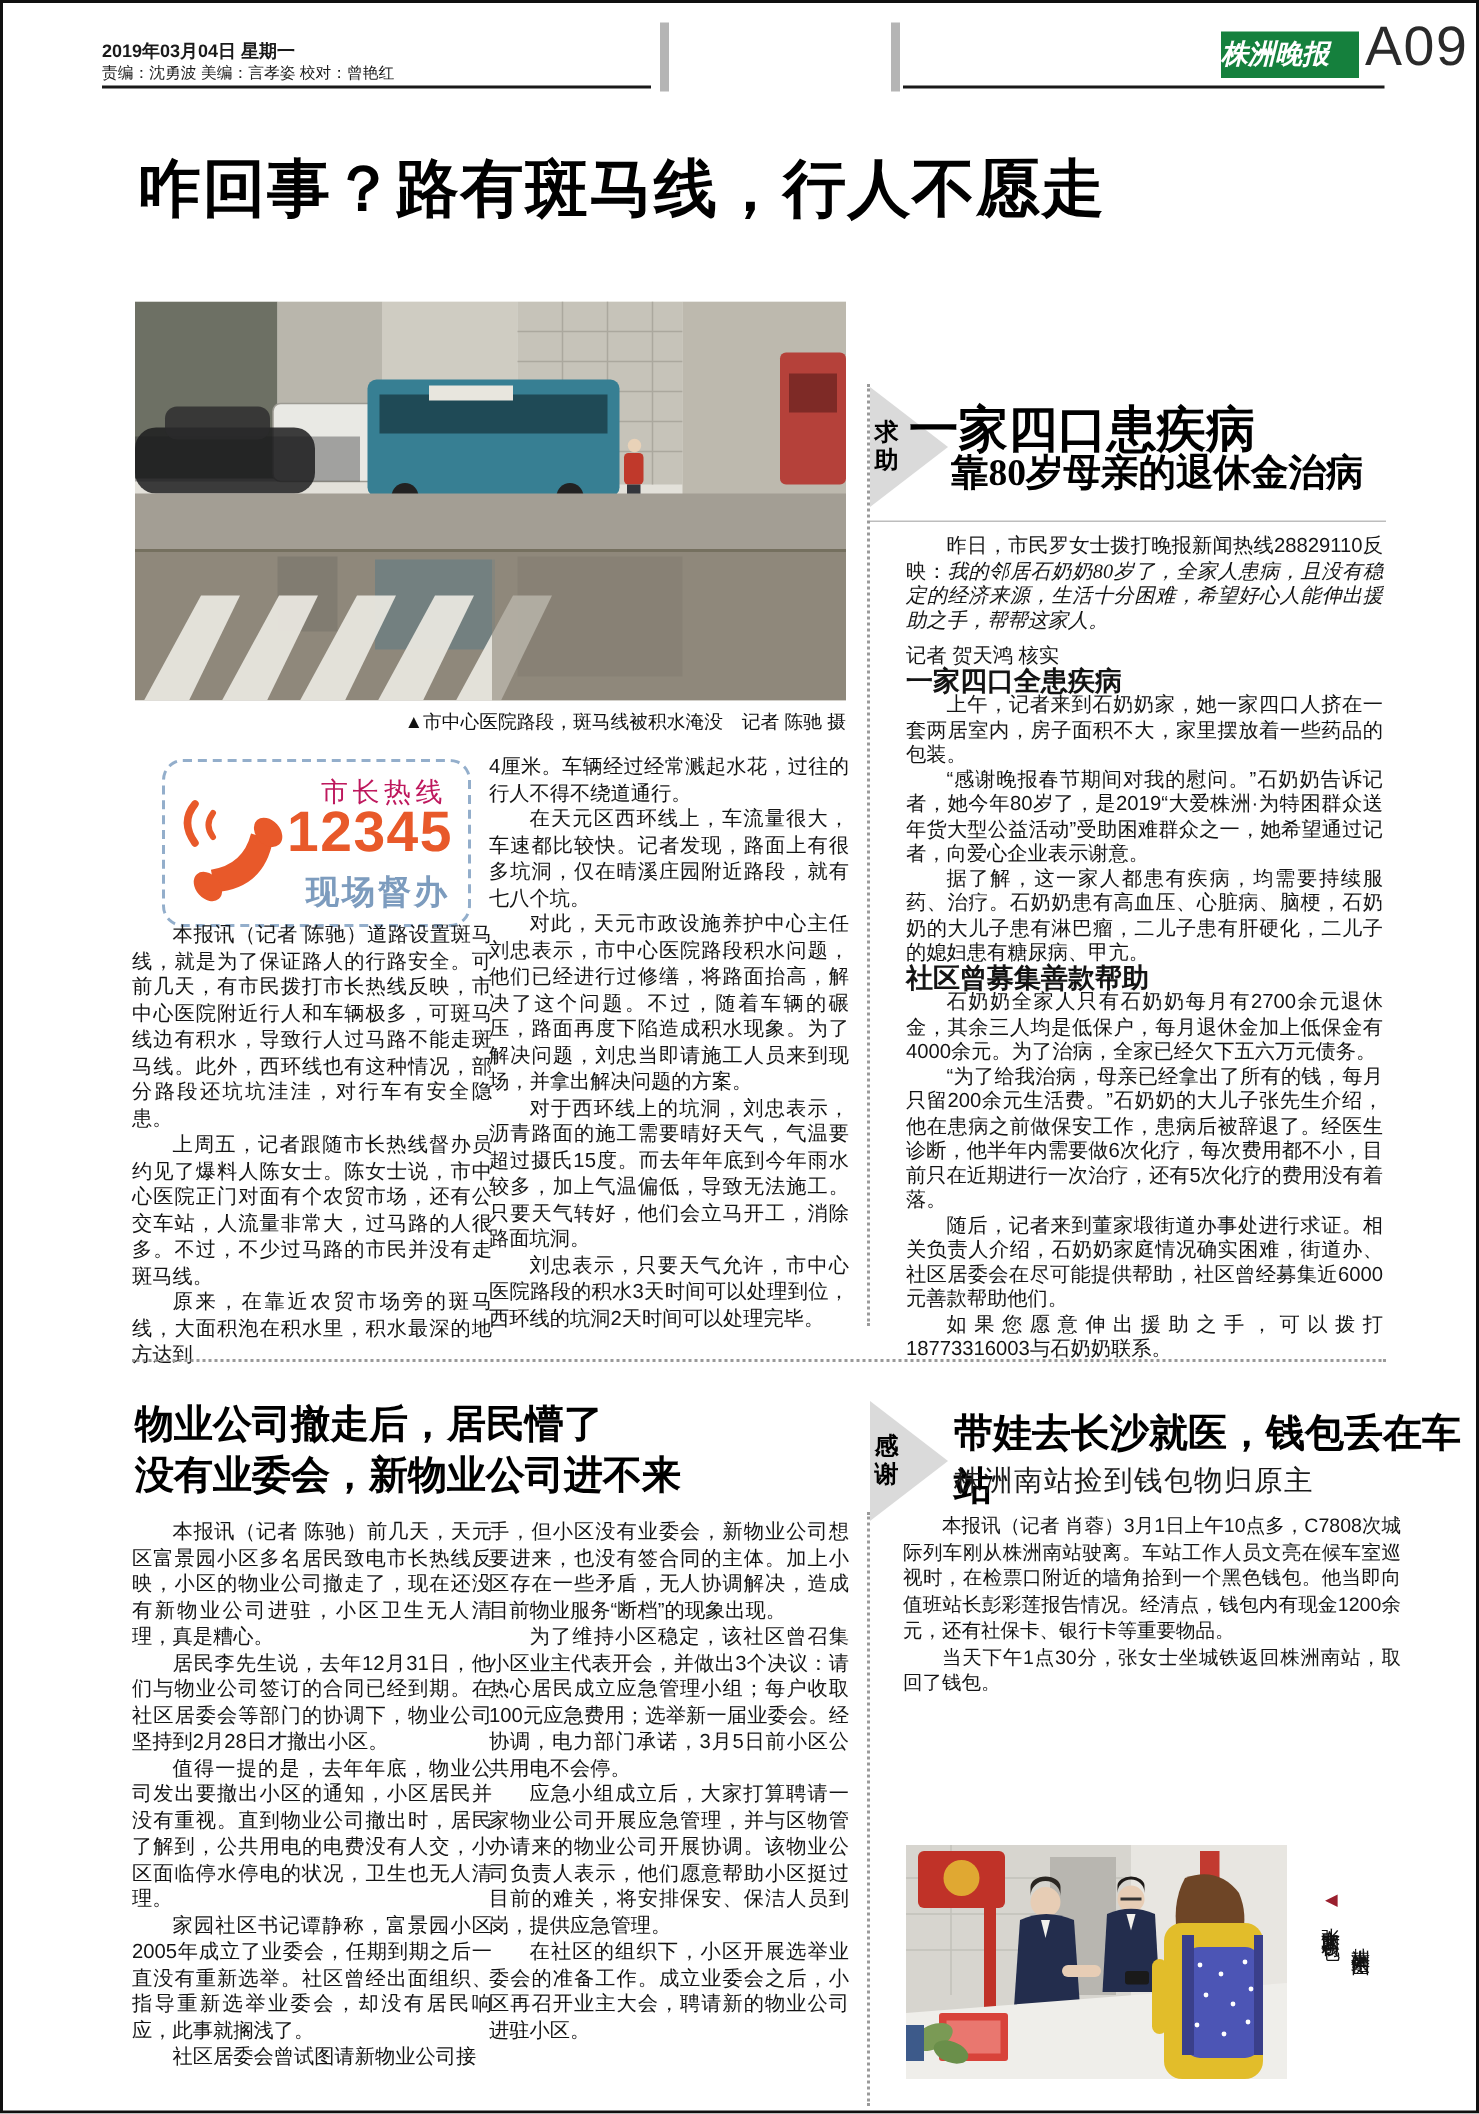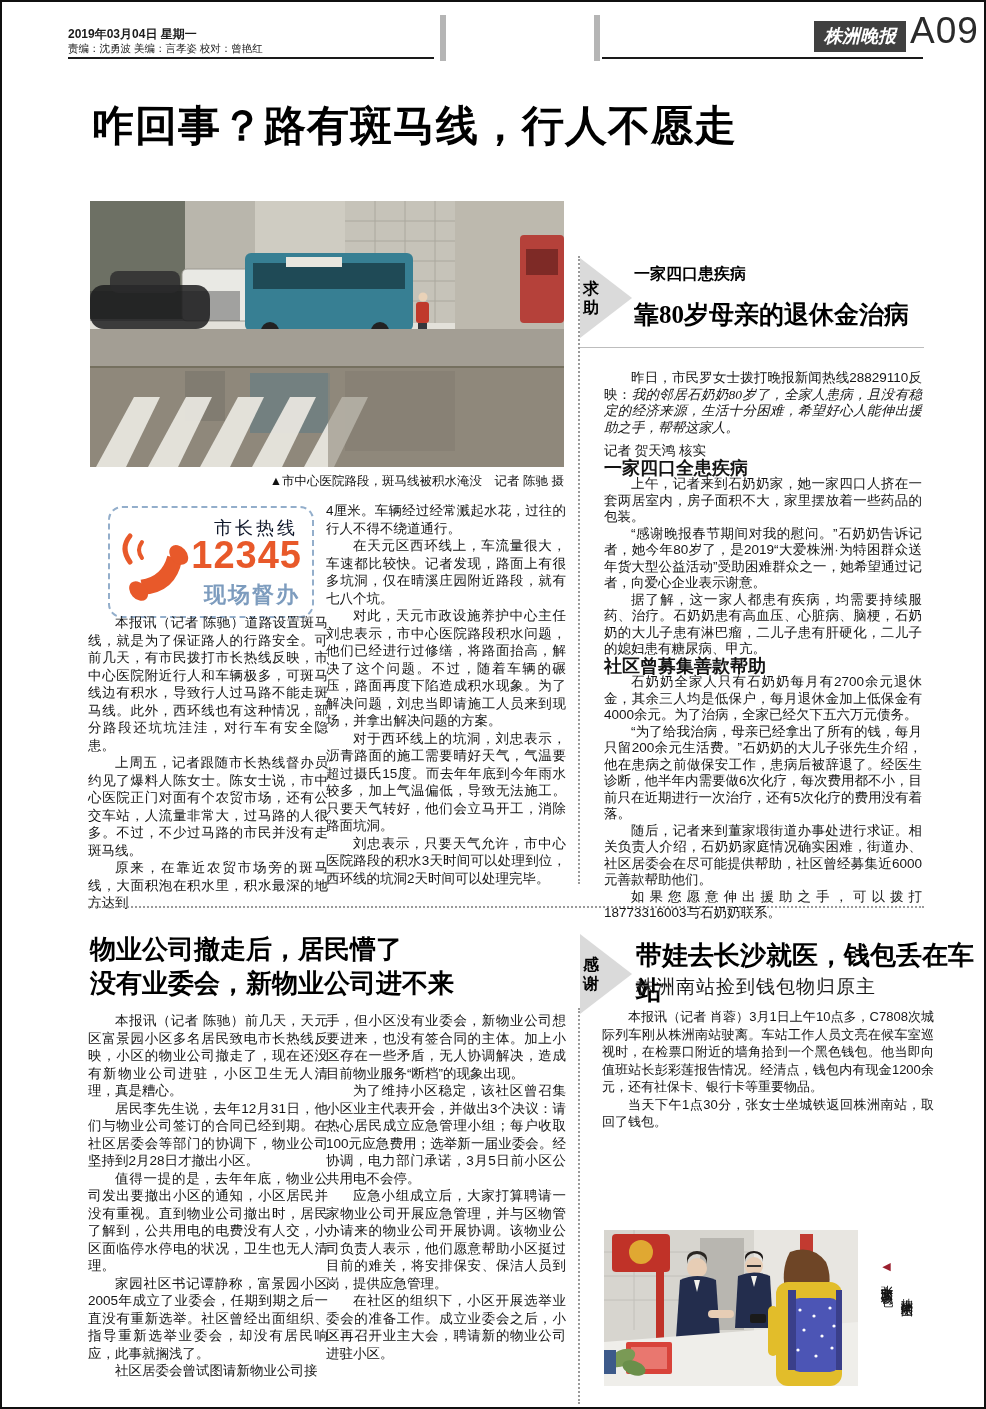--- a/index.html
+++ b/index.html
@@ -5,49 +5,49 @@
   html,body{margin:0;padding:0;background:#f2f2f2;}
   .page{position:relative;width:986px;height:1409px;background:#fff;border:2px solid #101010;
         box-sizing:border-box;overflow:hidden;font-family:"Liberation Sans","DejaVu Sans",sans-serif;color:#141414;}
   .abs{position:absolute;}
   
   .dateline{font-size:12px;font-weight:bold;color:#1a1a1a;}
   .credits{font-size:10.5px;color:#1a1a1a;}
   .hrule{background:#1a1a1a;height:2px;}
   .secbar{width:6px;height:46px;background:#b5b5b5;}
   .sectitle{font-size:33px;font-weight:900;letter-spacing:3px;color:#8e2130;}
-  .masthead{background:#404040;color:#fff;text-align:center;font-weight:900;font-style:italic;
+  .masthead{background:#15803d;color:#fff;text-align:left;font-weight:900;font-style:italic;
             font-family:"Liberation Serif","DejaVu Serif",serif;font-size:18px;line-height:31px;}
   .pageno{font-size:37px;color:#2a2a2a;letter-spacing:1px;}
   
   .mainhead{font-size:42px;font-weight:900;letter-spacing:1px;color:#000;}
   .serifhead{font-family:"Liberation Serif","DejaVu Serif",serif;font-weight:900;color:#000;}
   
   .body{font-size:13.5px;line-height:17.5px;text-align:justify;color:#141414;}
   .body p{margin:0;text-indent:2em;}
   .body p.cont{text-indent:0;}
-  .help-body{font-size:13.5px;line-height:16.5px;margin-top:14px;}
+  .help-body{font-size:13.5px;line-height:16.5px;}
   .thanks-body{font-size:13px;line-height:17.5px;}
   .caption{font-size:12.5px;color:#111;text-align:right;}
   .colsub{font-size:18px;font-weight:800;margin:9px 0 5px;text-indent:0 !important;}
   .reporter{margin-top:7px !important;text-indent:0 !important;}
   .intro-quote{font-family:"Liberation Serif","DejaVu Serif",serif;font-style:italic;}
   
   .tagbox{width:52px;height:80px;}
   .tagtri{position:absolute;left:0;top:0;width:52px;height:80px;background:#dadada;
           clip-path:polygon(0 0,100% 50%,0 100%);filter:drop-shadow(2px 2px 1px #aaa);}
   .taglabel{position:absolute;left:3px;top:21px;width:19px;font-size:16px;font-weight:800;
             color:#000000;line-height:19px;text-align:left;word-break:break-all;}
   
   .vdot{border-left:2px dotted #9a9a9a;width:0;}
   .hdot{border-top:2px dotted #9a9a9a;height:0;}
   .hairline{height:1px;background:#bdbdbd;}
   
   .badge{border:2px dashed #93aecb;border-radius:14px;box-sizing:border-box;}
-  .badge .t1{position:absolute;right:14px;top:8px;font-size:18px;letter-spacing:3px;color:#0f172a;}
+  .badge .t1{position:absolute;right:14px;top:8px;font-size:18px;letter-spacing:3px;color:#be185d;}
   .badge .t2{position:absolute;right:10px;top:26px;font-size:38px;font-weight:900;color:#e8592a;letter-spacing:1px;}
   .badge .t3{position:absolute;right:12px;bottom:6px;font-size:22px;font-weight:900;letter-spacing:2px;color:#7d9cbe;}
   
   .vcap{display:flex;gap:3px;}
   .vcol{writing-mode:vertical-rl;font-size:12.5px;letter-spacing:1.5px;color:#111;}
   .vcol .mark{color:#9a1f2e;font-size:11px;}
   .vcol2{padding-top:28px;}
   .subhead2{font-size:19px;color:#1a1a1a;font-weight:500;letter-spacing:1px;}
 </style>
 </head>
@@ -153,21 +153,21 @@
   </div>
 
   <div class="abs vdot" style="left:576px;top:254px;height:628px;"></div>
   <div class="abs hdot" style="left:86px;top:904px;width:836px;"></div>
   <div class="abs vdot" style="left:576px;top:1006px;height:396px;"></div>
 
   <div class="abs tagbox" style="left:578px;top:256px;">
     <div class="tagtri"></div>
     <div class="taglabel">求助</div>
   </div>
-  <div class="abs serifhead" style="left:632px;top:262px;font-size:16px;font-family:Liberation Serif, serif;">一家四口患疾病</div>
+  <div class="abs serifhead" style="left:604px;top:262px;font-size:33px;font-family:Liberation Serif, serif;">一家四口患疾病</div>
   <div class="abs serifhead" style="left:632px;top:296px;font-size:25px;">靠80岁母亲的退休金治病</div>
   <div class="abs hairline" style="left:578px;top:345px;width:344px;"></div>
 
   <div class="abs body help-body" style="left:602px;top:354px;width:318px;">
     <p><span>昨日，市民罗女士拨打晚报新闻热线28829110反映：</span><span class="intro-quote">我的邻居石奶奶80岁了，全家人患病，且没有稳定的经济来源，生活十分困难，希望好心人能伸出援助之手，帮帮这家人。</span></p>
     <p class="reporter">记者 贺天鸿 核实</p>
     <p class="colsub">一家四口全患疾病</p>
     <div>
         <p>上午，记者来到石奶奶家，她一家四口人挤在一套两居室内，房子面积不大，家里摆放着一些药品的包装。</p>
         <p>“感谢晚报春节期间对我的慰问。”石奶奶告诉记者，她今年80岁了，是2019“大爱株洲·为特困群众送年货大型公益活动”受助困难群众之一，她希望通过记者，向爱心企业表示谢意。</p>

